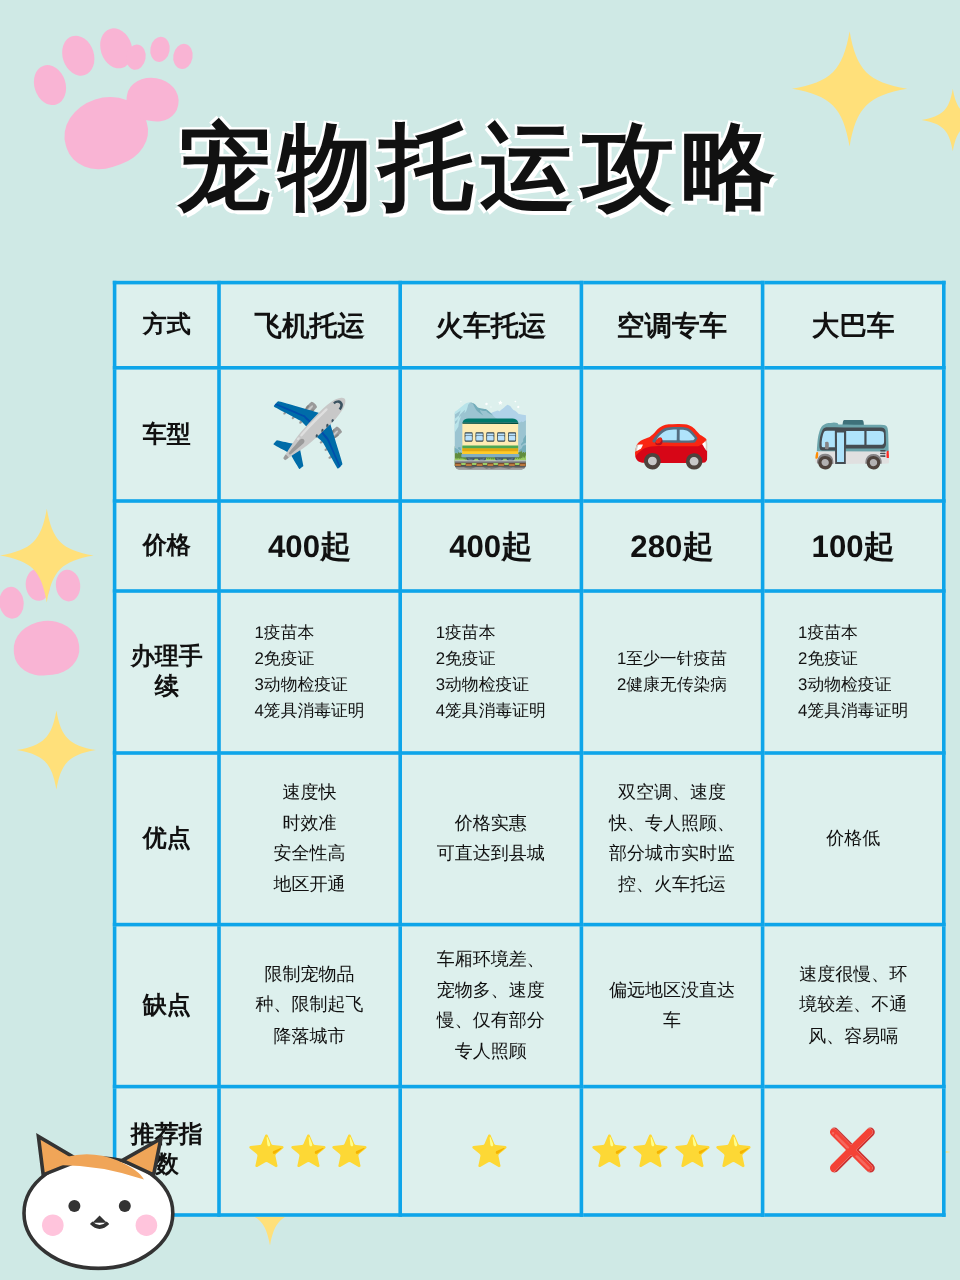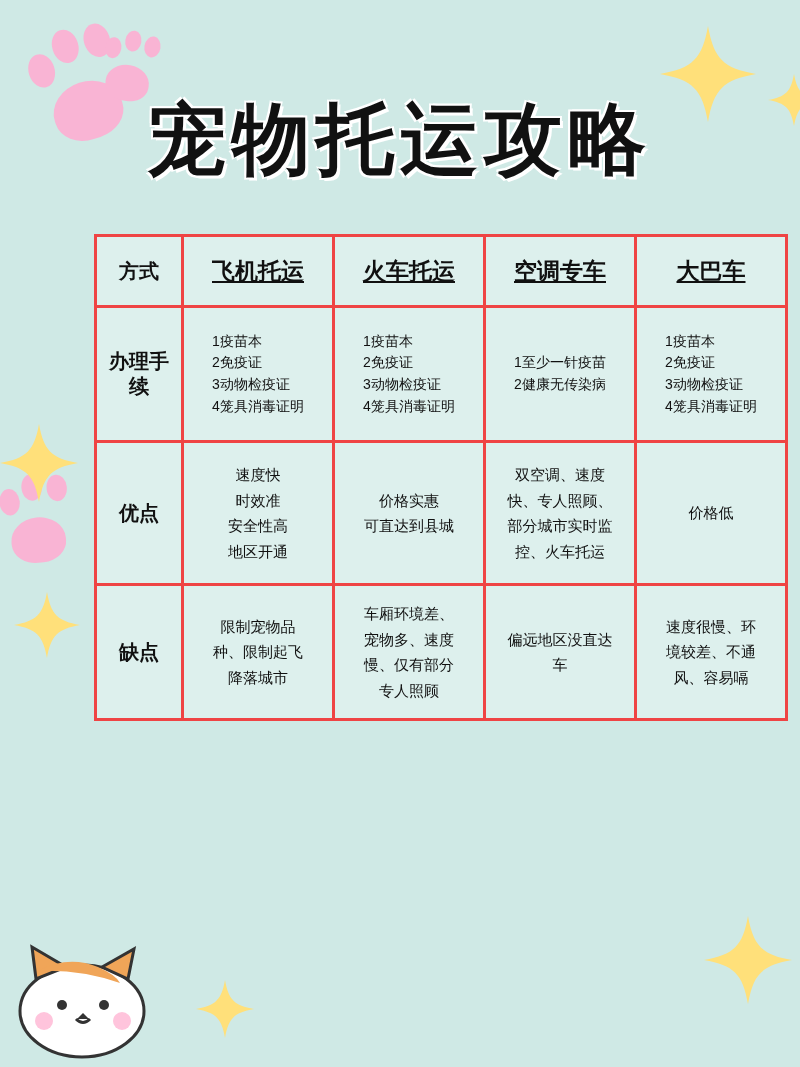--- a/index.html
+++ b/index.html
@@ -38,34 +38,34 @@
     left:94px;top:234px;width:616px;
     z-index:5;
   }
   table{
     width:616px;
     border-collapse:collapse;
     background:#ddf0ed;
     table-layout:fixed;
   }
   td{
-    border:3px solid #ef4444;
+    border:3px solid #0ea5e9;
     text-align:center;
     vertical-align:middle;
     color:#111;
     padding:4px 6px;
   }
   .col-label{width:72px;}
   .col-data{width:136px;}
 
   .rowlabel{
     font-size:20px;font-weight:bold;line-height:1.25;
   }
   .hdr{
-    font-size:23px;font-weight:bold;text-decoration:underline;
+    font-size:23px;font-weight:bold;
   }
   .r-head td{height:60px;}
   .r-img td{height:100px;}
   .r-img .emoji{font-size:54px;line-height:1;}
   .r-price td{height:64px;}
   .price{font-size:26px;font-weight:bold;}
   .r-docs td{height:124px;}
   .docs{font-size:14px;line-height:1.55;text-align:left;display:inline-block;}
   .r-pros td{height:132px;}
   .pros{font-size:15px;line-height:1.7;}
@@ -169,21 +169,35 @@
 <table>
   <tbody>
         <tr class="r-head">
     <td class="col-label rowlabel">方式</td>
     <td class="col-data hdr">飞机托运</td>
     <td class="col-data hdr">火车托运</td>
     <td class="col-data hdr">空调专车</td>
     <td class="col-data hdr">大巴车</td>
   </tr>
 
-
+  <tr class="r-img">
+    <td class="col-label rowlabel">车型</td>
+    <td><span class="emoji">✈️</span></td>
+    <td><span class="emoji">🚞</span></td>
+    <td><span class="emoji">🚗</span></td>
+    <td><span class="emoji">🚌</span></td>
+  </tr>
+
+  <tr class="r-price">
+    <td class="col-label rowlabel">价格</td>
+    <td><span class="price">400起</span></td>
+    <td><span class="price">400起</span></td>
+    <td><span class="price">280起</span></td>
+    <td><span class="price">100起</span></td>
+  </tr>
 
   <tr class="r-docs">
     <td class="col-label rowlabel">办理手续</td>
     <td><div class="docs">
         <div>1疫苗本</div><div>2免疫证</div>
         <div>3动物检疫证</div><div>4笼具消毒证明</div></div></td>
     <td><div class="docs">
         <div>1疫苗本</div><div>2免疫证</div>
         <div>3动物检疫证</div><div>4笼具消毒证明</div></div></td>
     <td><div class="docs">
@@ -249,15 +263,22 @@
           </td>
     <td>
             <div class="cons">
         <div>速度很慢、环</div>
               <div>境较差、不通</div>
         <div>风、容易嗝</div>
             </div>
           </td>
   </tr>
 
+  <tr class="r-rate">
+    <td class="col-label rowlabel">推荐指数</td>
+    <td><span class="stars">⭐⭐⭐</span></td>
+    <td><span class="stars">⭐</span></td>
+    <td><span class="stars">⭐⭐⭐⭐</span></td>
+    <td><span class="cross">❌</span></td>
+  </tr>
 </tbody>
     </table>
 </div>
 
 </body></html>

